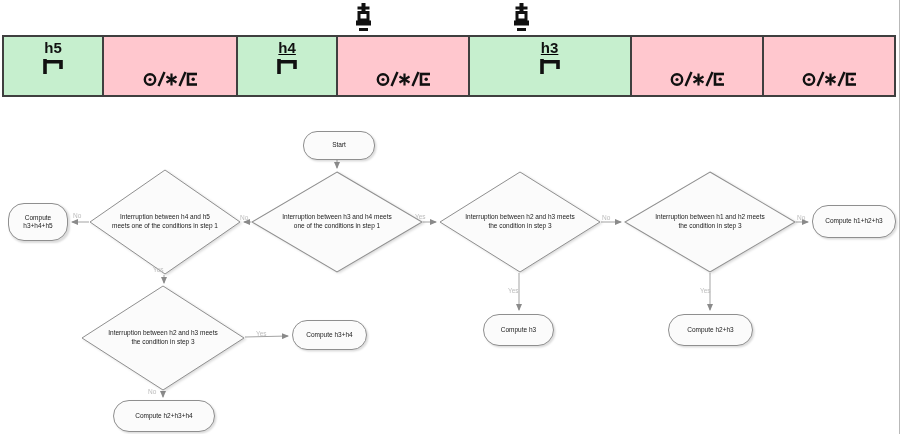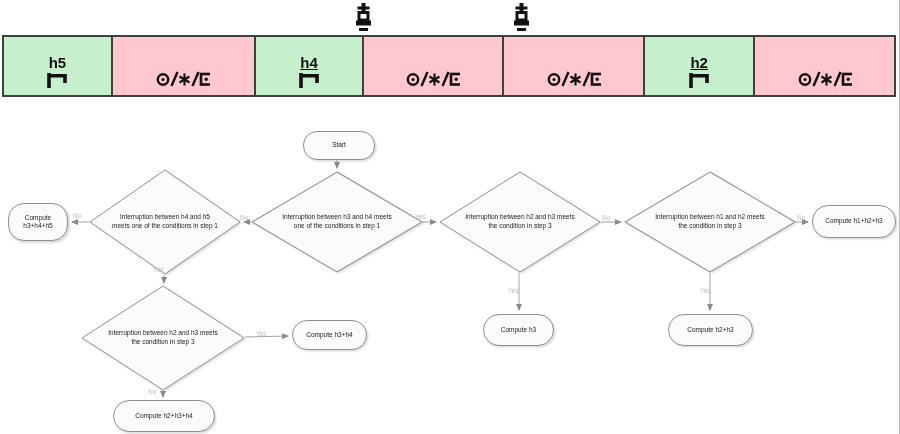--- a/index.html
+++ b/index.html
@@ -6,21 +6,21 @@
   #canvas{
     position:relative;width:900px;height:434px;background:#ffffff;
     font-family:"Liberation Sans",sans-serif;overflow:hidden;
     border-right:1px solid #b9b9b9;box-sizing:border-box;
   }
   
   #bar{
     position:absolute;left:2px;top:35px;width:894px;height:62px;
     display:flex;border:2px solid #3f3f3f;box-sizing:border-box;background:#fff;
   }
-  .seg{display:flex;flex-direction:column;align-items:center;justify-content:flex-end;
+  .seg{display:flex;flex-direction:column;align-items:center;justify-content:flex-start;
        padding:3px 0 6px 0;box-sizing:border-box;}
   .seg + .seg{border-left:2px solid #3f3f3f;text-decoration:underline;}
   .seg.sleep{background:#c6efce;}
   .seg.wake{background:#ffc7ce;justify-content:flex-end;}
   .seg-label{font-size:15px;font-weight:bold;color:#111;line-height:1.1;}
   .seg-icon{margin-top:1px;}
   
   .marker{position:absolute;top:3px;width:27px;height:31px;}
   
   #connectors{position:absolute;left:0;top:0;width:900px;height:434px;}
@@ -100,43 +100,43 @@
           <line x1="28.5" y1="8.5" x2="28.5" y2="20.5"></line>
           <line x1="23.5" y1="11.5" x2="33.5" y2="17.5"></line>
           <line x1="23.5" y1="17.5" x2="33.5" y2="11.5"></line>
         </g>
         <line x1="36.5" y1="21" x2="42.5" y2="7" stroke="#111" stroke-width="2.4"></line>
         <rect x="45" y="9" width="10.5" height="10.5" fill="none" stroke="#111" stroke-width="2.6"></rect>
         <circle cx="50.2" cy="14.2" r="1.7" fill="#111"></circle>
       </svg>
     </div>
 
-
-    <div class="seg wake" style="flex-grow:91">
-      <svg class="seg-icon" width="54" height="24" viewBox="0 0 54 24">
-        <circle cx="7" cy="14.5" r="5.2" fill="none" stroke="#111" stroke-width="2.4"></circle>
-        <circle cx="7" cy="14.5" r="1.6" fill="#111"></circle>
-        <line x1="15.5" y1="21" x2="21.5" y2="7" stroke="#111" stroke-width="2.4"></line>
-        <g stroke="#111" stroke-width="2.2">
-          <line x1="28.5" y1="8.5" x2="28.5" y2="20.5"></line>
-          <line x1="23.5" y1="11.5" x2="33.5" y2="17.5"></line>
-          <line x1="23.5" y1="17.5" x2="33.5" y2="11.5"></line>
-        </g>
-        <line x1="36.5" y1="21" x2="42.5" y2="7" stroke="#111" stroke-width="2.4"></line>
-        <rect x="45" y="9" width="10.5" height="10.5" fill="none" stroke="#111" stroke-width="2.6"></rect>
-        <circle cx="50.2" cy="14.2" r="1.7" fill="#111"></circle>
-      </svg>
-    </div>
-
-    <div class="seg sleep" style="flex-grow:92">
-      <span class="seg-label">h2</span>
+    <div class="seg sleep" style="flex-grow:165">
+      <span class="seg-label">h3</span>
       <svg class="seg-icon" width="22" height="17" viewBox="0 0 22 17">
         <path d="M3 1 V16 M1.3 3.8 H19 V11" fill="none" stroke="#111" stroke-width="3.6"></path>
       </svg>
     </div>
+
+    <div class="seg wake" style="flex-grow:91">
+      <svg class="seg-icon" width="54" height="24" viewBox="0 0 54 24">
+        <circle cx="7" cy="14.5" r="5.2" fill="none" stroke="#111" stroke-width="2.4"></circle>
+        <circle cx="7" cy="14.5" r="1.6" fill="#111"></circle>
+        <line x1="15.5" y1="21" x2="21.5" y2="7" stroke="#111" stroke-width="2.4"></line>
+        <g stroke="#111" stroke-width="2.2">
+          <line x1="28.5" y1="8.5" x2="28.5" y2="20.5"></line>
+          <line x1="23.5" y1="11.5" x2="33.5" y2="17.5"></line>
+          <line x1="23.5" y1="17.5" x2="33.5" y2="11.5"></line>
+        </g>
+        <line x1="36.5" y1="21" x2="42.5" y2="7" stroke="#111" stroke-width="2.4"></line>
+        <rect x="45" y="9" width="10.5" height="10.5" fill="none" stroke="#111" stroke-width="2.6"></rect>
+        <circle cx="50.2" cy="14.2" r="1.7" fill="#111"></circle>
+      </svg>
+    </div>
+
 
     <div class="seg wake" style="flex-grow:91">
       <svg class="seg-icon" width="54" height="24" viewBox="0 0 54 24">
         <circle cx="7" cy="14.5" r="5.2" fill="none" stroke="#111" stroke-width="2.4"></circle>
         <circle cx="7" cy="14.5" r="1.6" fill="#111"></circle>
         <line x1="15.5" y1="21" x2="21.5" y2="7" stroke="#111" stroke-width="2.4"></line>
         <g stroke="#111" stroke-width="2.2">
           <line x1="28.5" y1="8.5" x2="28.5" y2="20.5"></line>
           <line x1="23.5" y1="11.5" x2="33.5" y2="17.5"></line>
           <line x1="23.5" y1="17.5" x2="33.5" y2="11.5"></line>

